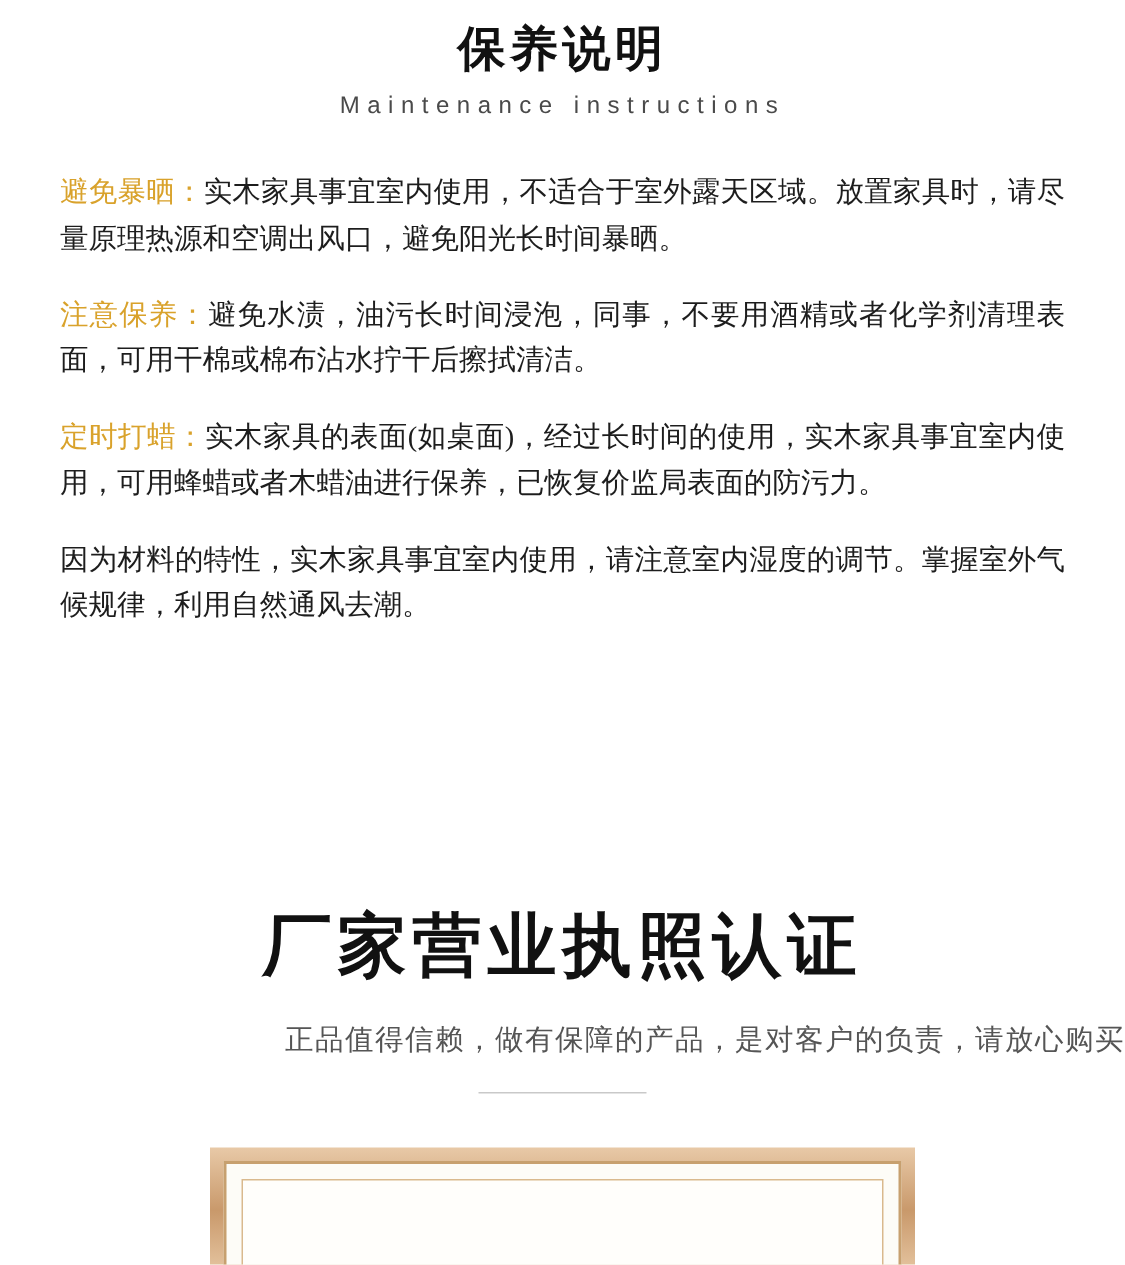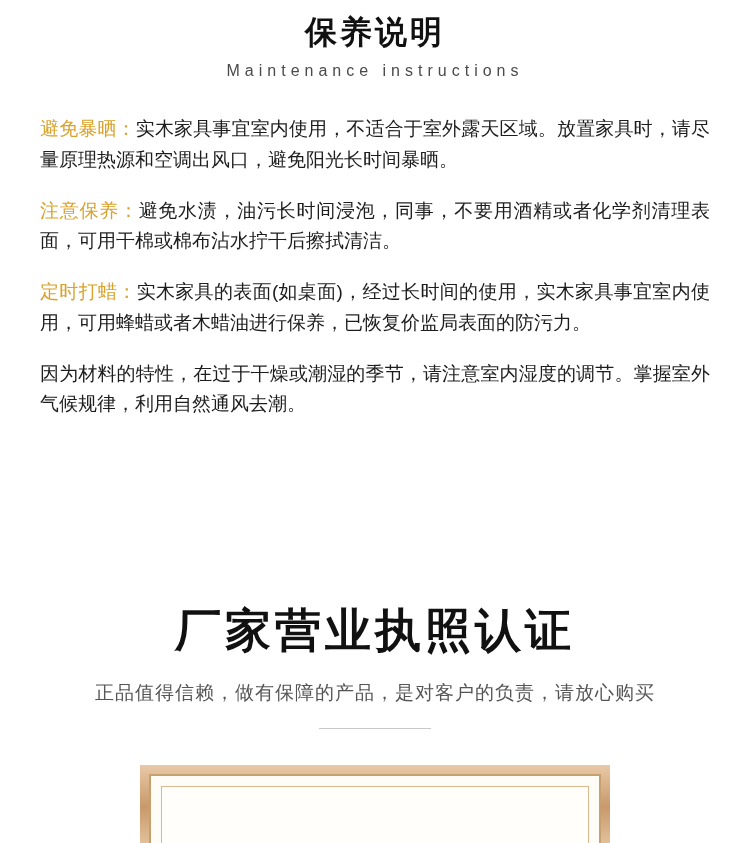--- a/index.html
+++ b/index.html
@@ -30,20 +30,21 @@
     text-align: center;
     font-size: 16px;
     letter-spacing: 5px;
     color: #4a4a4a;
     margin-top: 10px;
     font-family: Liberation Sans, sans-serif;
   }
 
   .maint-body {
     margin: 34px 40px 0 40px;
+    font-family: Liberation Serif, serif;
   }
   .para {
     font-size: 19px;
     line-height: 1.62;
     color: #1d1d1d;
     margin-bottom: 20px;
     text-align: justify;
   }
   .para .lead {
     color: #d9a22b;
@@ -63,20 +64,21 @@
     font-weight: bold;
     letter-spacing: 4px;
     color: #111111;
     font-family: "Liberation Sans", "DejaVu Sans", sans-serif;
   }
   .cert-subtitle {
     margin-top: 18px;
     font-size: 19px;
     color: #555555;
     letter-spacing: 1px;
+    text-align: right;
   }
   .cert-rule {
     width: 112px;
     height: 1px;
     background: #c9c9c9;
     margin: 22px auto 0 auto;
   }
 
   
   .frame {
@@ -125,21 +127,21 @@
 
     <p class="para">
       <span class="lead">注意保养：</span><span>避免水渍，油污长时间浸泡，同事，不要用酒精或者化学剂清理表面，可用干棉或棉布沾水拧干后擦拭清洁。</span>
     </p>
 
     <p class="para">
       <span class="lead">定时打蜡：</span><span>实木家具的表面(如桌面)，经过长时间的使用，实木家具事宜室内使用，可用蜂蜡或者木蜡油进行保养，已恢复价监局表面的防污力。</span>
     </p>
 
     <p class="para">
-      <span class="lead"></span><span>因为材料的特性，在过于干燥或潮湿的季节，请注意室内湿度的调节。掌握室外气候规律，利用自然通风去潮。</span>
+      <span class="lead"></span><span>因为材料的特性，实木家具事宜室内使用，请注意室内湿度的调节。掌握室外气候规律，利用自然通风去潮。</span>
     </p>
 
   </div>
 </div>
 
 <div class="cert-wrap">
   <div class="cert-title">厂家营业执照认证</div>
   <div class="cert-subtitle">正品值得信赖，做有保障的产品，是对客户的负责，请放心购买</div>
   <div class="cert-rule"></div>
 </div>

